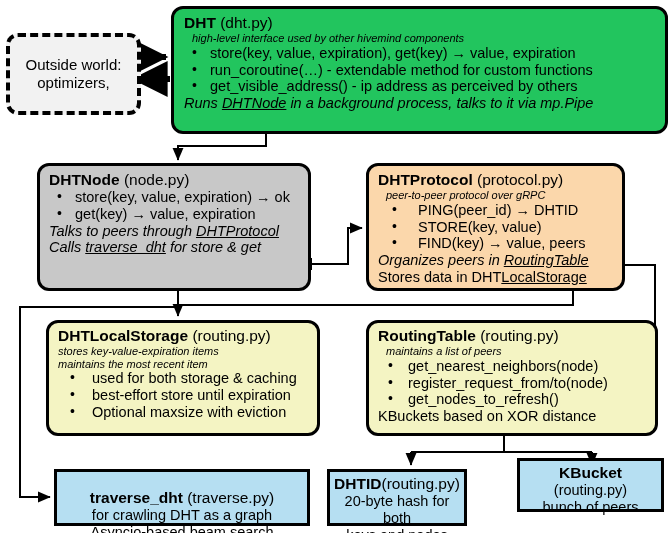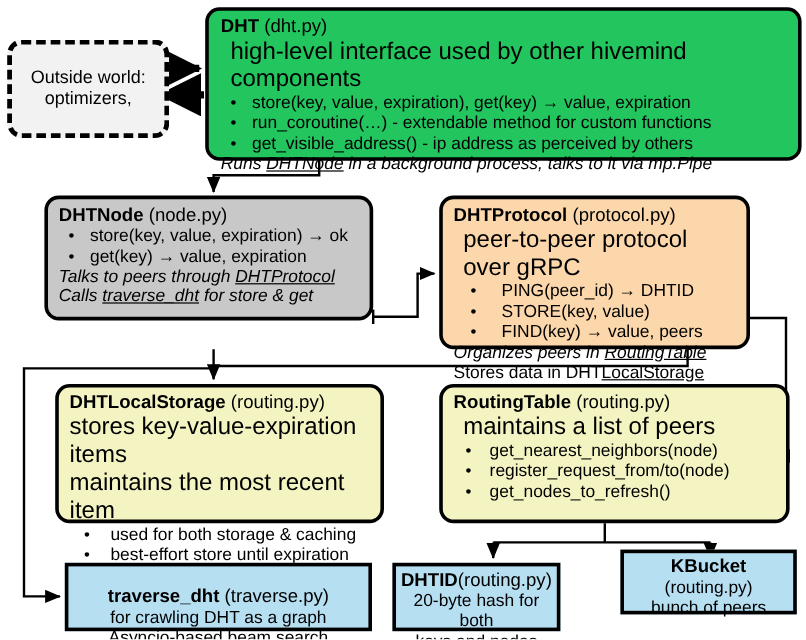--- a/index.html
+++ b/index.html
@@ -28,37 +28,37 @@
   .box.dashed{border-style:dashed;border-width:4px;border-radius:12px;background:#f2f2f2;}
 
   .c-lav{background:#22c55e;}
   .c-gray{background:#c8c8c8;}
   .c-orange{background:#fbd7ab;}
   .c-yellow{background:#f4f4c3;}
   .c-blue{background:#b6dff2;}
 
   .title{font-size:15.5px;font-weight:bold;}
   .title .file{font-weight:normal;}
-  .sub{font-size:20px;}
+  .sub{font-style:italic;font-size:11px;}
   .plain{font-size:14.5px;}
   .it{font-style:italic;font-size:14.5px;}
   .u{text-decoration:underline;}
   ul.items{list-style:none;margin:0;padding:0;}
   ul.items li{font-size:14.5px;position:relative;padding-left:26px;}
   ul.items li:before{content:"\2022";position:absolute;left:8px;top:-1px;font-size:14px;}
 
   
   #outside-world{left:6px;top:33px;width:135px;height:82px;
       display:flex;align-items:center;justify-content:center;text-align:center;}
   #outside-world .plain{font-size:15px;line-height:1.2;}
 
   #dht-box{left:171px;top:6px;width:497px;height:128px;padding:5px 8px 3px 10px;}
   #dht-box .sub{margin-left:8px;}
 
-  #dhtnode-box{left:37px;top:163px;width:274px;height:104px;padding:5px 6px 3px 9px;}
+  #dhtnode-box{left:37px;top:163px;width:274px;height:128px;padding:5px 6px 3px 9px;}
   #dhtnode-box .sub{margin-left:8px;}
 
   #dhtprotocol-box{left:366px;top:163px;width:259px;height:128px;padding:5px 6px 3px 9px;}
   #dhtprotocol-box .sub{margin-left:8px;}
   #dhtprotocol-box ul.items li{padding-left:40px;}
   #dhtprotocol-box ul.items li:before{left:14px;}
 
   #dhtlocalstorage-box{left:46px;top:320px;width:274px;height:116px;padding:4px 6px 3px 9px;}
   #dhtlocalstorage-box ul.items li{padding-left:34px;}
   #dhtlocalstorage-box ul.items li:before{left:12px;}
@@ -190,20 +190,21 @@
     <div class="title">
       <span>RoutingTable</span>
       <span class="file">(routing.py)</span>
     </div>
     <div class="sub">maintains a list of peers</div>
     <ul class="items">
       <li>get_nearest_neighbors(node)</li>
       <li>register_request_from/to(node)</li>
       <li>get_nodes_to_refresh()</li>
     </ul>
+    <div class="plain">KBuckets based on XOR distance</div>
   </div>
 
   <div class="box sq c-blue" id="traverse-box">
     <div class="title ctr">
       <span>traverse_dht</span>
       <span class="file">(traverse.py)</span>
     </div>
     <div class="plain ctr">for crawling DHT as a graph</div>
     <div class="plain ctr">Asyncio-based beam search</div>
   </div>

